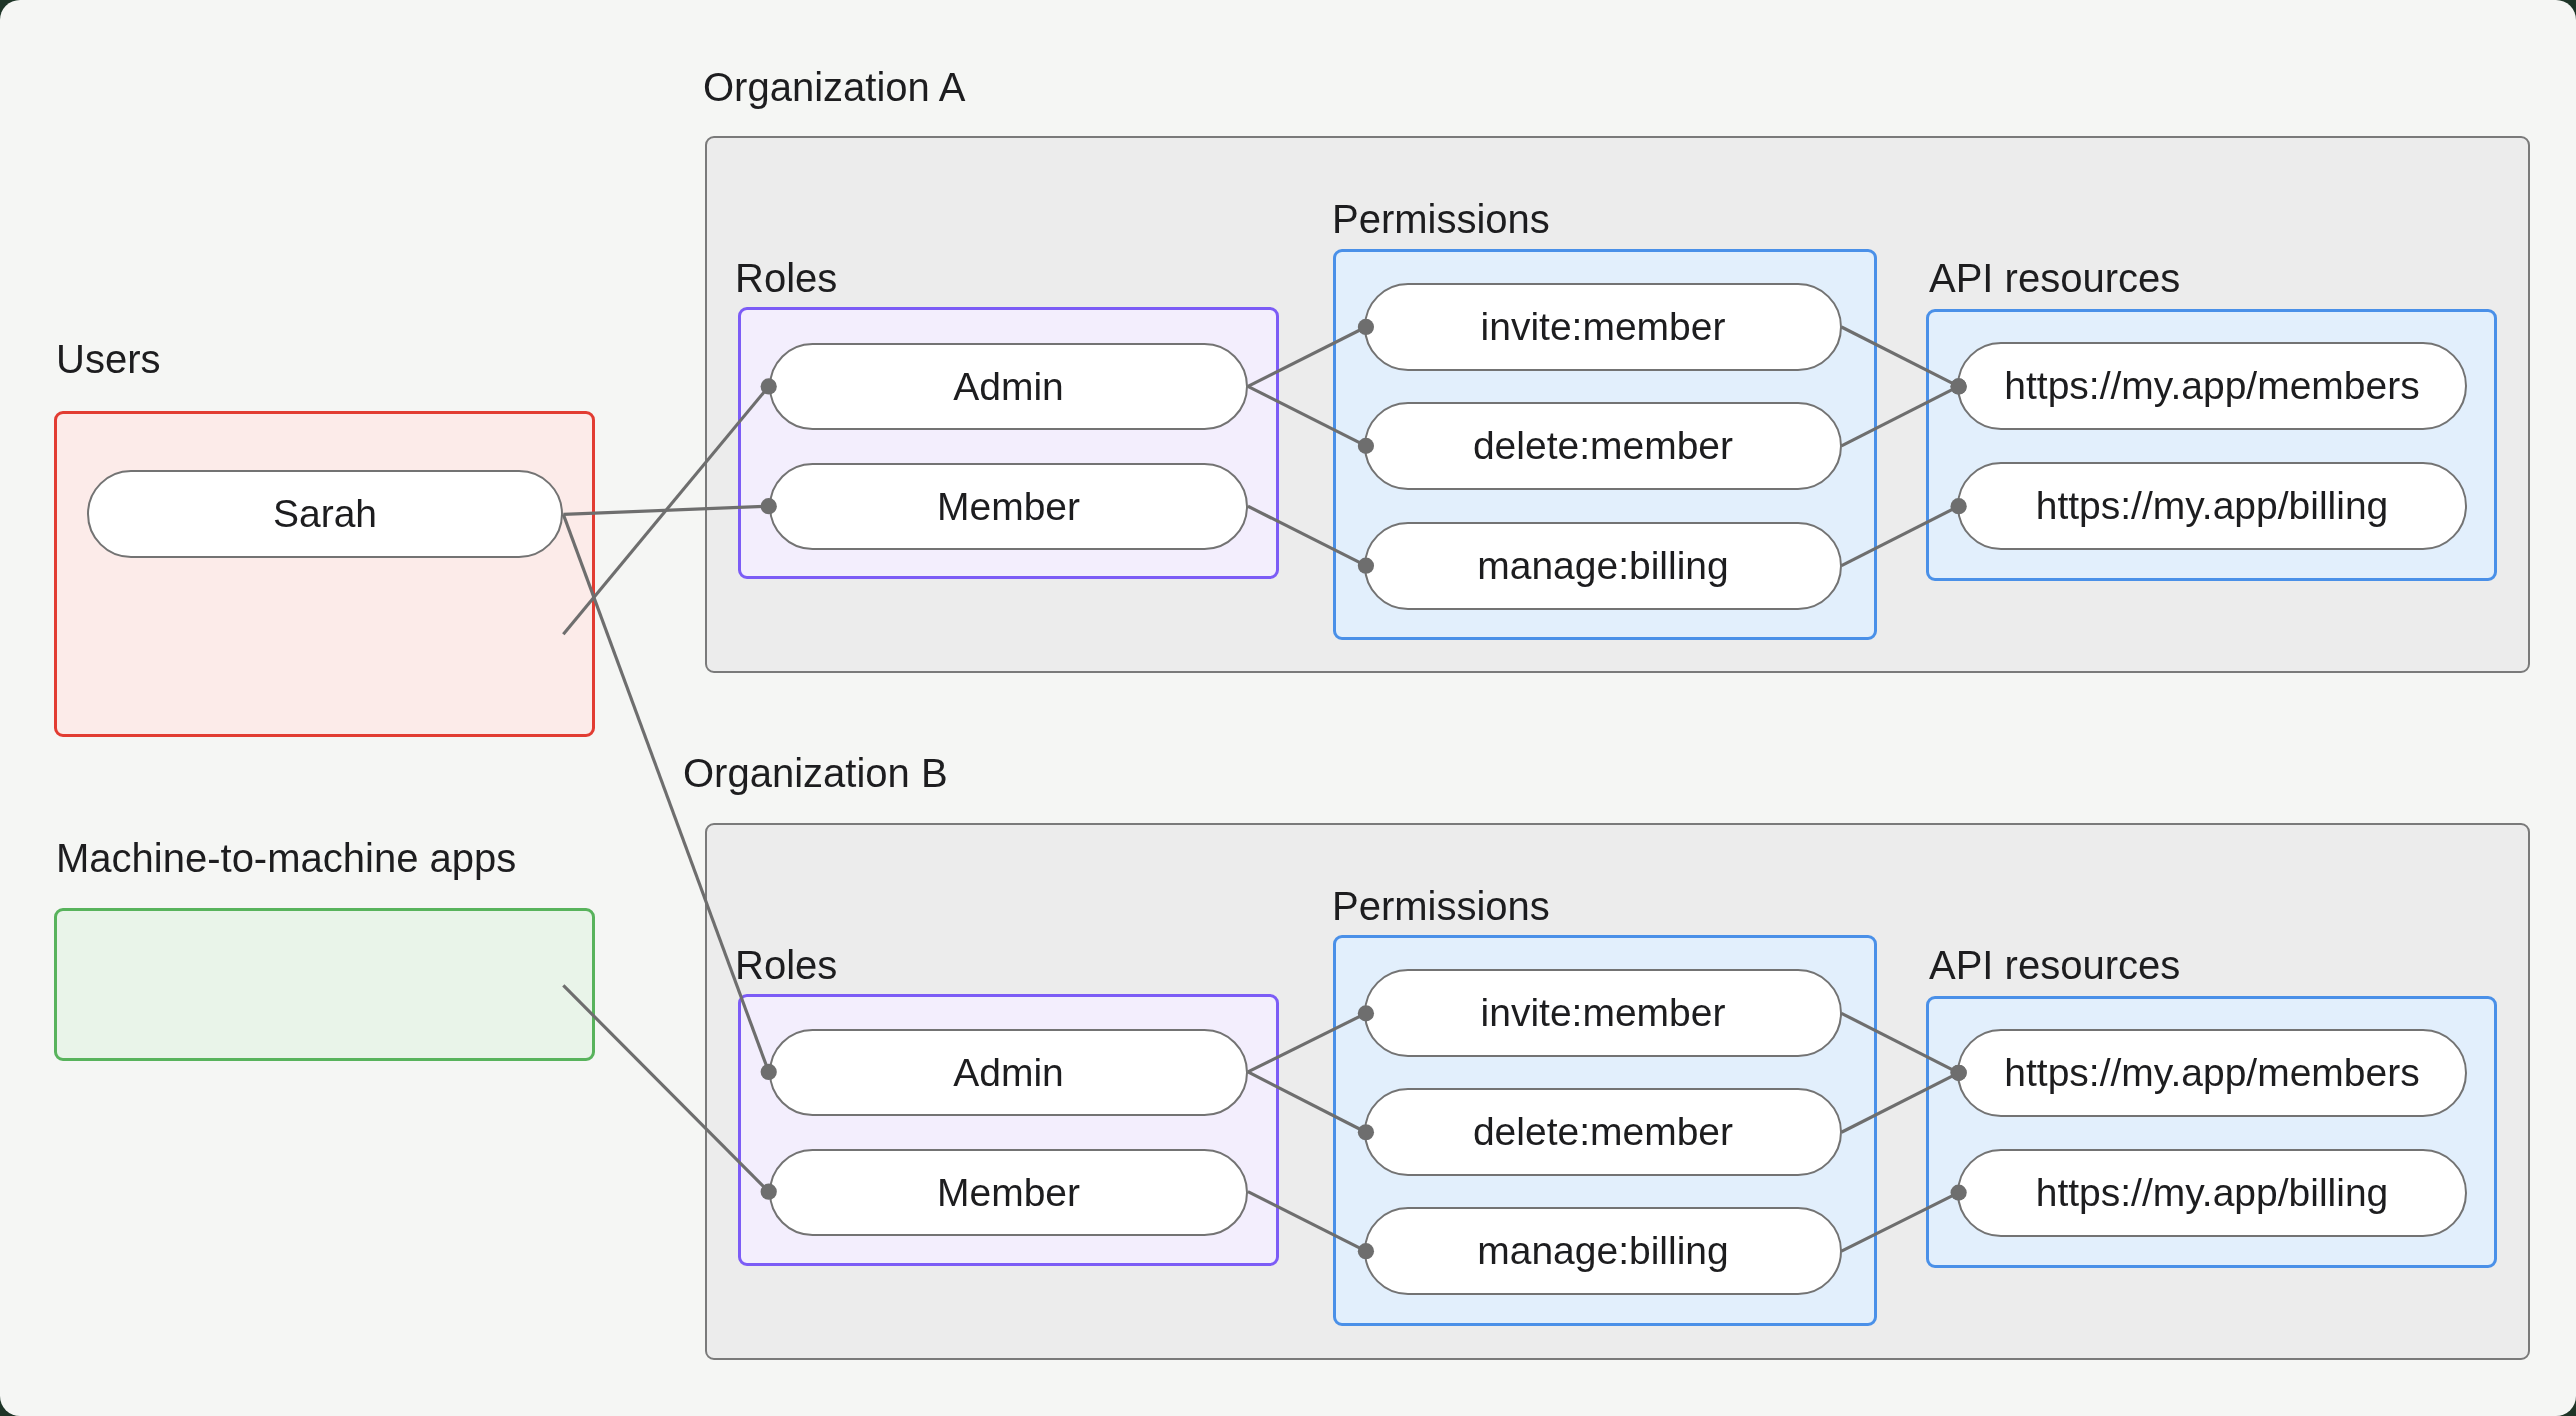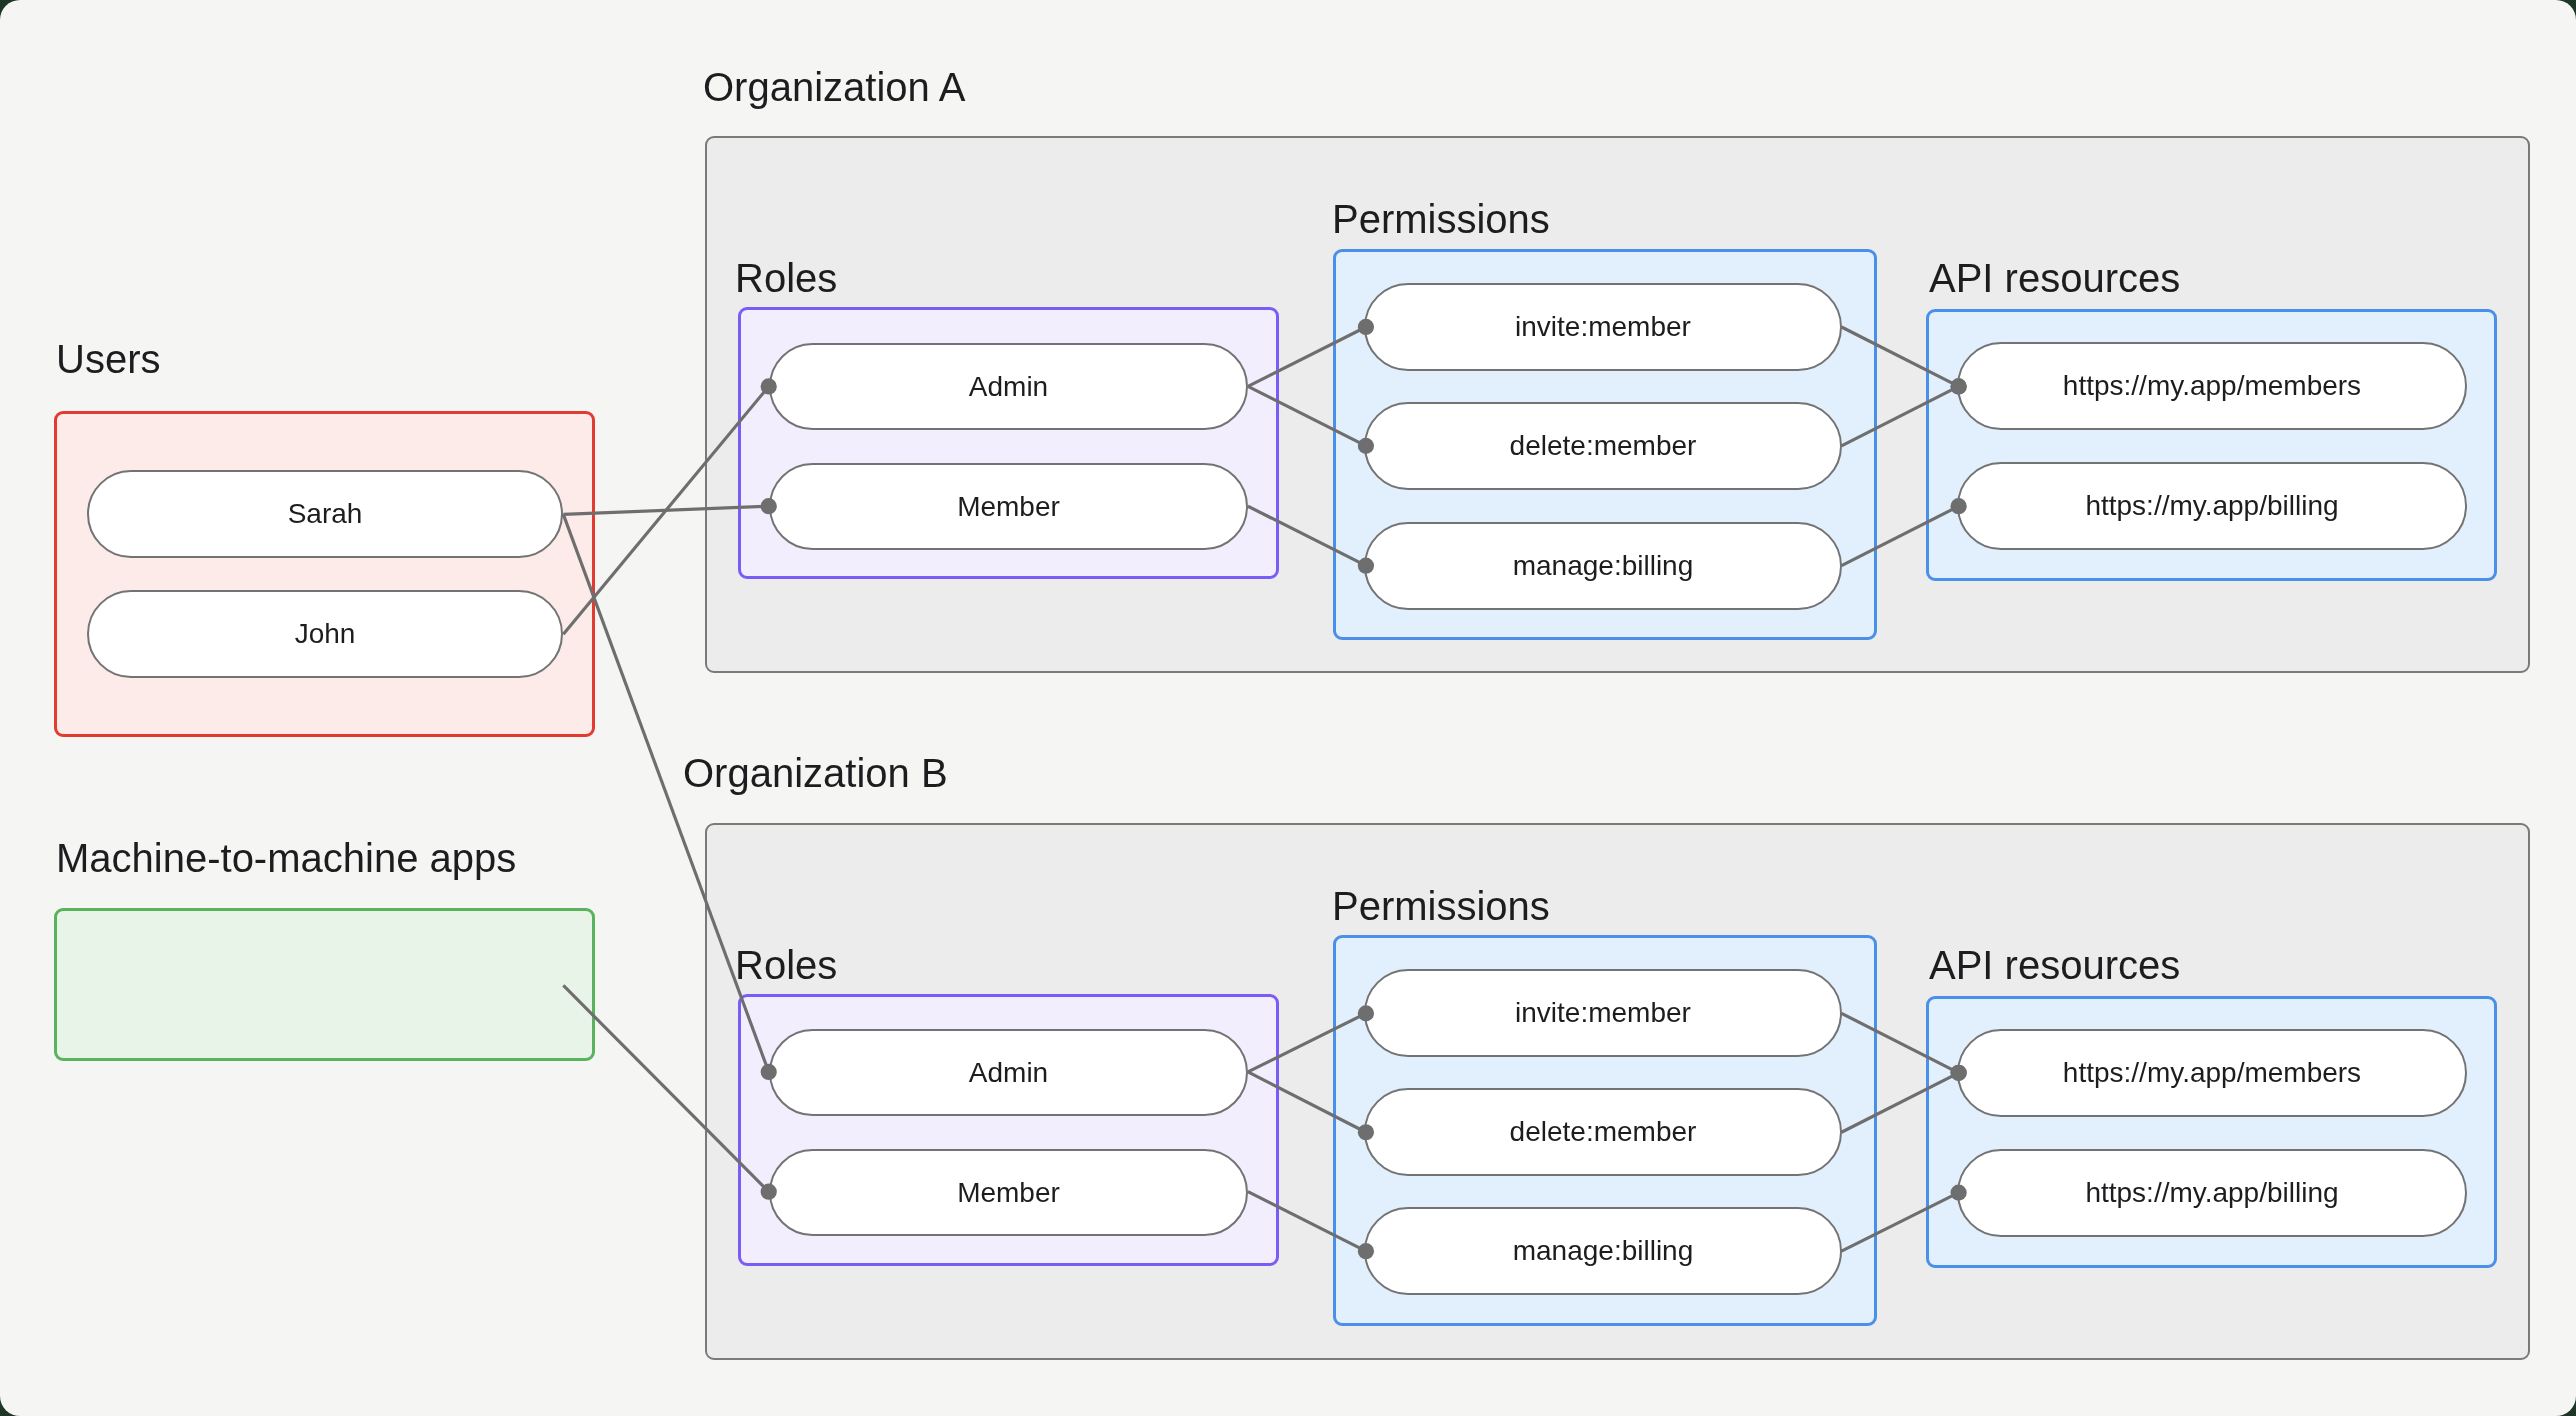--- a/index.html
+++ b/index.html
@@ -36,38 +36,35 @@
     border:3.6px solid var(--roles-border,#7c5cf6);
   }
   .blue-box{
     background:var(--blue-fill,#e2effc);
     border:3.6px solid var(--blue-border,#4a90e8);
   }
   .pill{
     position:absolute;box-sizing:border-box;background:#ffffff;
     border:2.7px solid var(--node-border,#737373);
     border-radius:72px;display:flex;align-items:center;justify-content:center;
-    font-size:28px;color:var(--text,#1d1d1f);white-space:nowrap;
+    font-size:39px;color:var(--text,#1d1d1f);white-space:nowrap;
   }
   #edges-svg{position:absolute;left:0;top:0;width:2576px;height:1416px;pointer-events:none;}
 </style>
 </head>
 <body>
 
 <div class="canvas">
 
   <div class="section-label" style="left:56px;top:337px;">Users</div>
 
   <div class="group-box users-box" style="left:54px;top:411px;width:541px;height:326px;"></div>
 
   <div class="pill" style="left:87px;top:470px;width:476px;height:88px;">
     <span>Sarah</span>
-  </div>
-  <div class="pill" style="left:87px;top:590px;width:476px;height:88px;">
-    <span>John</span>
   </div>
 
   <div class="section-label" style="left:56px;top:836px;">Machine-to-machine apps</div>
 
   <div class="group-box m2m-box" style="left:54px;top:908px;width:541px;height:153px;"></div>
 
 
   <div class="section-label" style="left:703px;top:65px;">Organization A</div>
 
   <div class="group-box org-box" style="left:705px;top:136px;width:1825px;height:537px;"></div>

